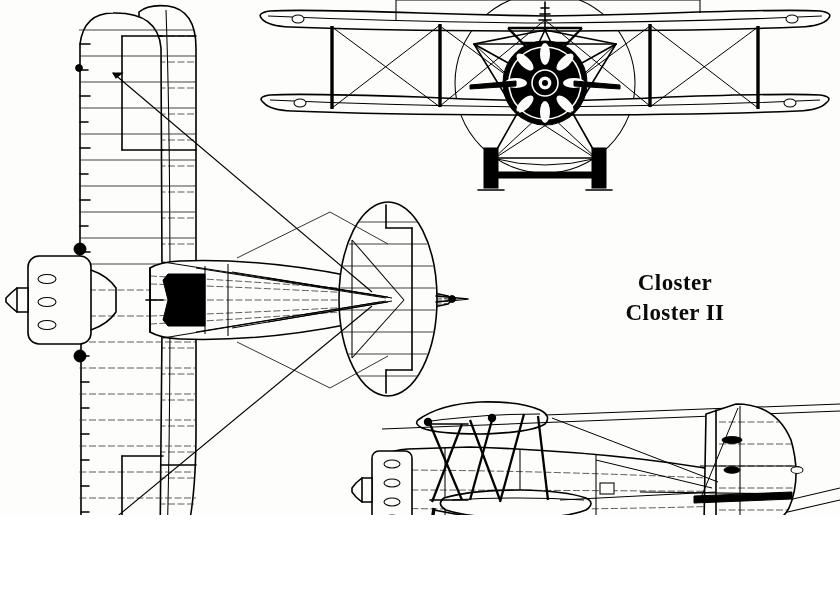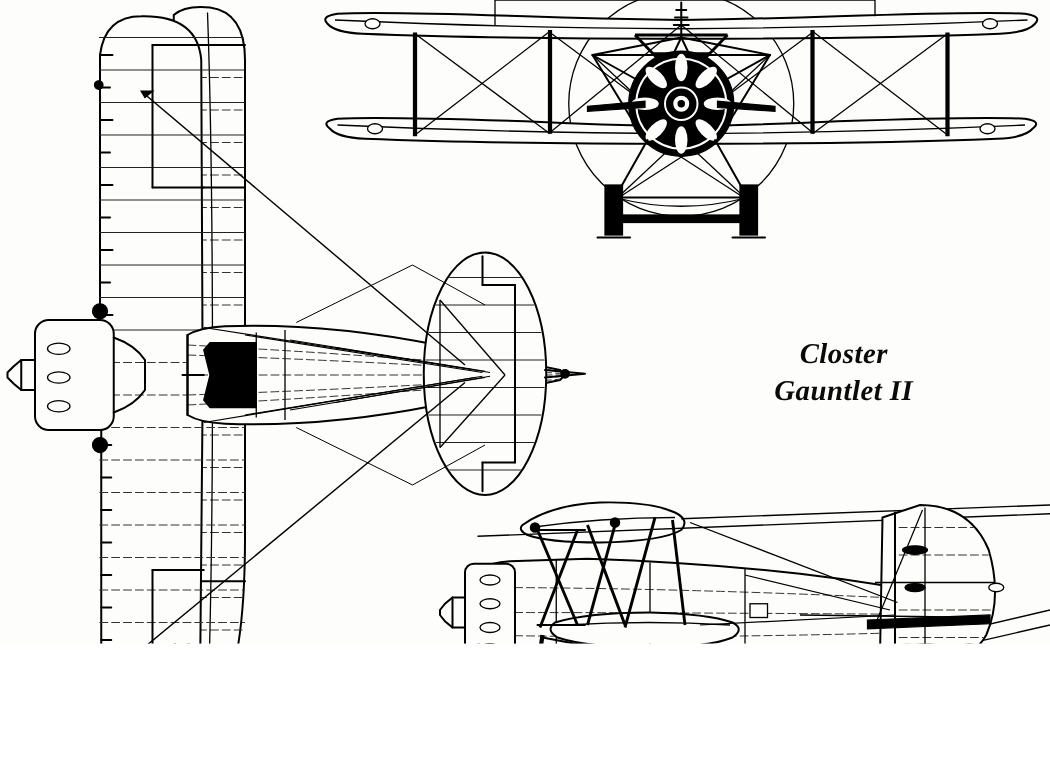--- a/index.html
+++ b/index.html
@@ -8,21 +8,20 @@
     padding: 0;
     background: #ffffff;
   }
   #sheet {
     position: relative;
     width: 840px;
     height: 515px;
     background: #fdfdfb;
     overflow: hidden;
     font-family: "Liberation Serif", serif;
-    font-style: italic;
   }
   #drawing {
     position: absolute;
     left: 0; top: 0;
     width: 840px;
     height: 611px;
   }
   .title-block {
     position: absolute;
     left: 560px;
@@ -481,16 +480,16 @@
         <path d="M552,418 L718,482"></path>
         <path d="M560,500 L716,492"></path>
         <path d="M596,460 L712,488"></path>
       </g>
       <path class="blk" d="M540,516 L680,524 L680,528 L540,520 Z"></path>
     </g>
   </svg>
 
   <div class="title-block">
     <span class="title-line">Closter</span>
-    <span class="title-line">Gauntlet II</span>
+    <span class="title-line">Closter II</span>
   </div>
 
 </div>
 
 </body></html>

